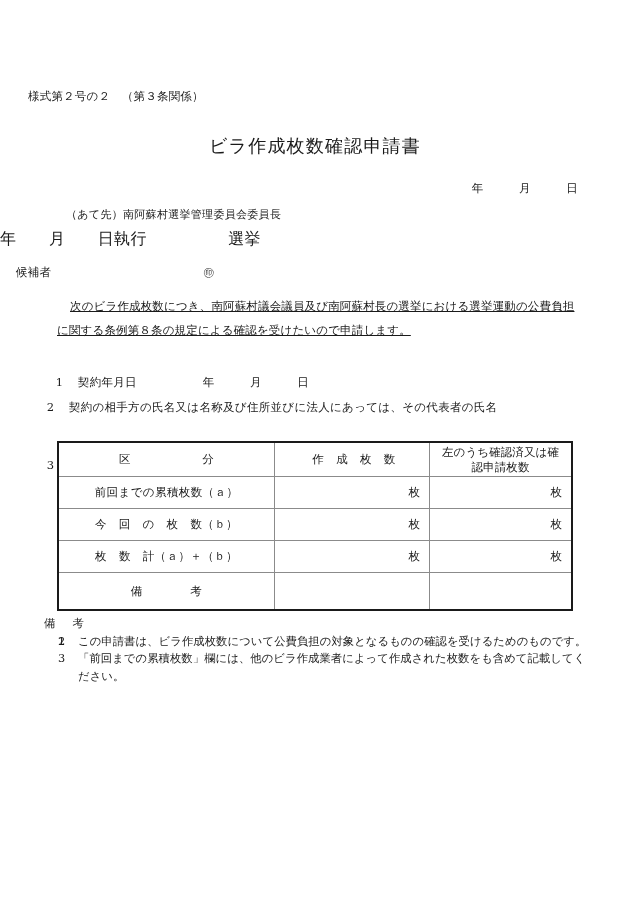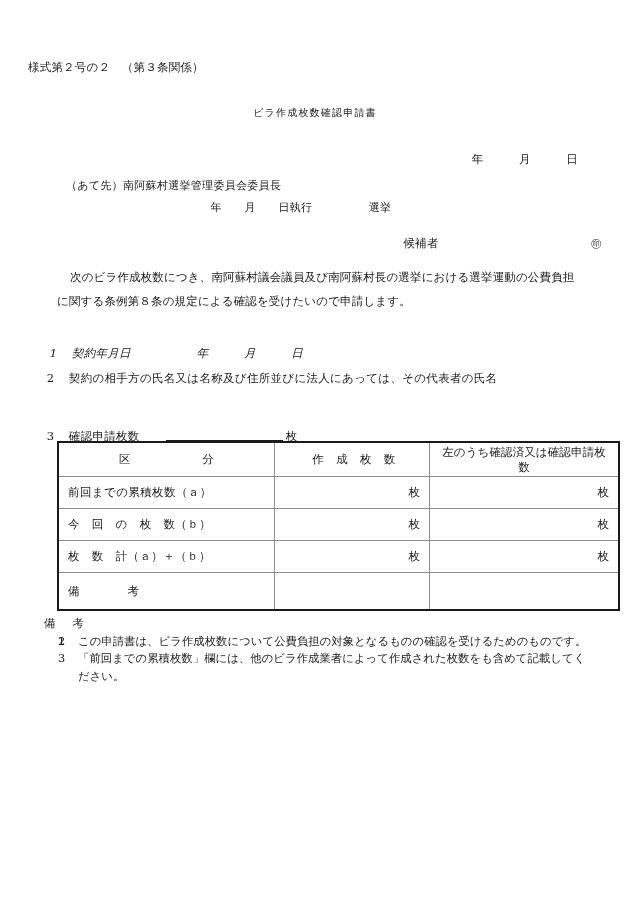--- a/index.html
+++ b/index.html
@@ -16,106 +16,106 @@
     font-size: 11.5px;
     overflow: hidden;
   }
   .page {
     position: absolute;
     inset: 0;
     background: #ffffff;
   }
 
   
-  .abs { position: absolute; white-space: pre; line-height: 1; }
+  .abs { position: absolute; white-space: pre; line-height: 1; margin-top: 29px; }
   .jp  { font-family: "DejaVu Serif", "Liberation Serif", serif; }
 
   
   #form-code {
     left: 28px; top: 62px;
     font-size: 11.5px;
     letter-spacing: 0.2px;
   }
   #doc-title {
     left: 0; right: 0; top: 108px;
     text-align: center;
     white-space: pre;
-    font-size: 10px;
+    font-size: 18px;
     letter-spacing: 1.2px;
   }
 
   
   #date-line {
     left: 0; right: 52px; top: 154px;
     text-align: right;
     font-size: 11.5px;
     letter-spacing: 0.3px;
   }
   #addressee {
     left: 66px; top: 180px;
     font-size: 11px;
     letter-spacing: 0.3px;
   }
   #election-line {
     left: 0; right: 28px; top: 202px;
-    text-align: center;
-    font-size: 11px;
+    text-align: left;
+    font-size: 16px;
     letter-spacing: 0.3px;
   }
   #candidate-row {
     left: 0; right: 28px; top: 226px;
-    text-align: right;
     font-size: 11.5px;
     letter-spacing: 0.3px;
   }
   #candidate-row .seal {
     display: inline-block;
     margin-left: 2px;
     font-size: 11px;
   }
 
   
   #body-paragraph {
     left: 57px; top: 265px;
     width: 520px;
     line-height: 24px;
     font-size: 11.5px;
     text-indent: 13px;
     letter-spacing: 0.15px;
     white-space: normal;
+    text-decoration: underline;
   }
 
   
   .item {
     font-size: 11.5px;
     letter-spacing: 0.3px;
   }
   .item .num {
     display: inline-block;
     width: 22px;
   }
-  #item-1 { left: 34px; top: 336px; font-style: italic; }
+  #item-1 { left: 40px; top: 336px; }
   #item-2 { left: 31px; top: 361px; }
   #item-3 { left: 31px; top: 416px; }
 
   #item-3-blank {
     display: inline-block;
     width: 117px;
     border-bottom: 1px solid #1a1a1a;
     margin: 0 3px 0 26px;
     height: 12px;
     vertical-align: -1px;
   }
 
   
   #count-table {
     position: absolute;
     left: 57px;
     top: 441px;
-    width: 563px;
+    width: 516px;
     border-collapse: collapse;
     border: 2px solid #1a1a1a;
     font-size: 11.5px;
     background: #ffffff;
   }
   #count-table td {
     border: 1px solid #8b8b8b;
     height: 31px;
     padding: 0 9px;
     vertical-align: middle;
@@ -123,21 +123,21 @@
   #count-table tr.header-row td { height: 33px; }
   #count-table tr:last-child td { height: 36px; }
   #count-table .col-label  { width: 197px; text-align: center; letter-spacing: 0.4px; }
   #count-table .col-made   { width: 132px; text-align: right; padding-left: 13px; }
   #count-table .col-conf   { text-align: right; }
   #count-table .header-row td {
     text-align: center;
     letter-spacing: 0.4px;
   }
   #count-table .header-row .col-conf { text-align: center; letter-spacing: 0.1px; }
-  #count-table .label-left { text-align: left; }
+  #count-table .label-left { text-align: center; }
   #count-table .unit { letter-spacing: 0; }
 
   
   #notes {
     position: absolute;
     left: 44px;
     top: 615px;
     width: 545px;
     font-size: 11.3px;
     line-height: 17.6px;

